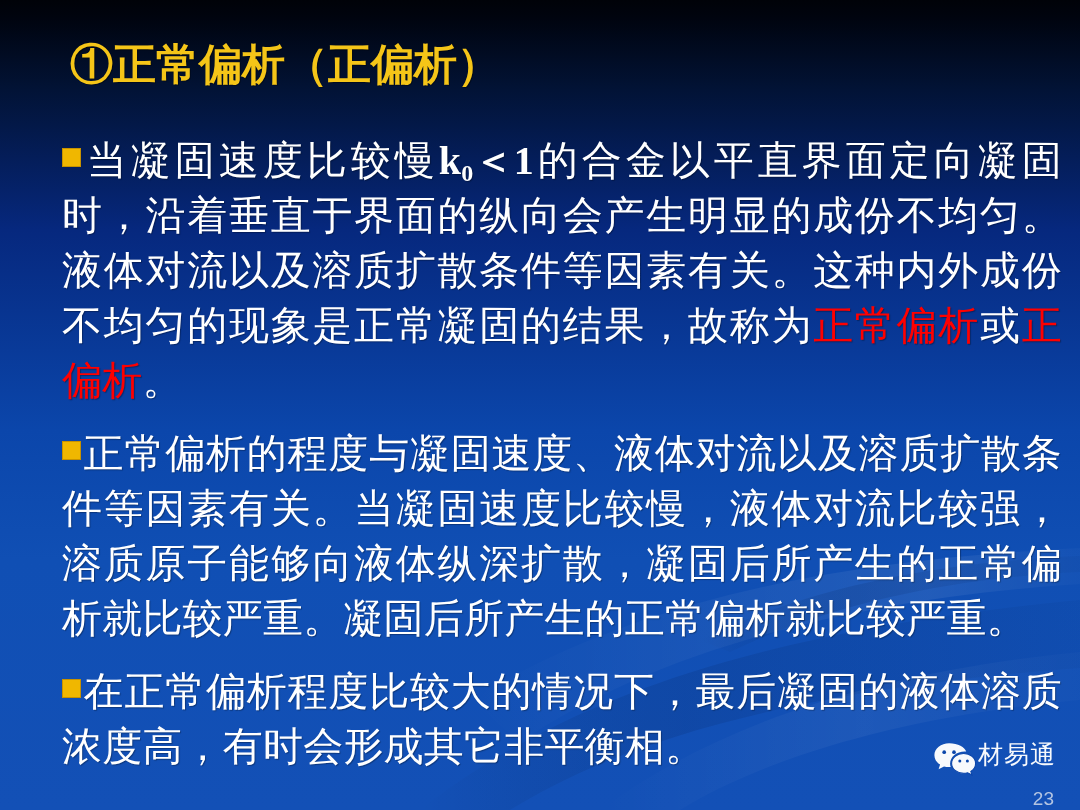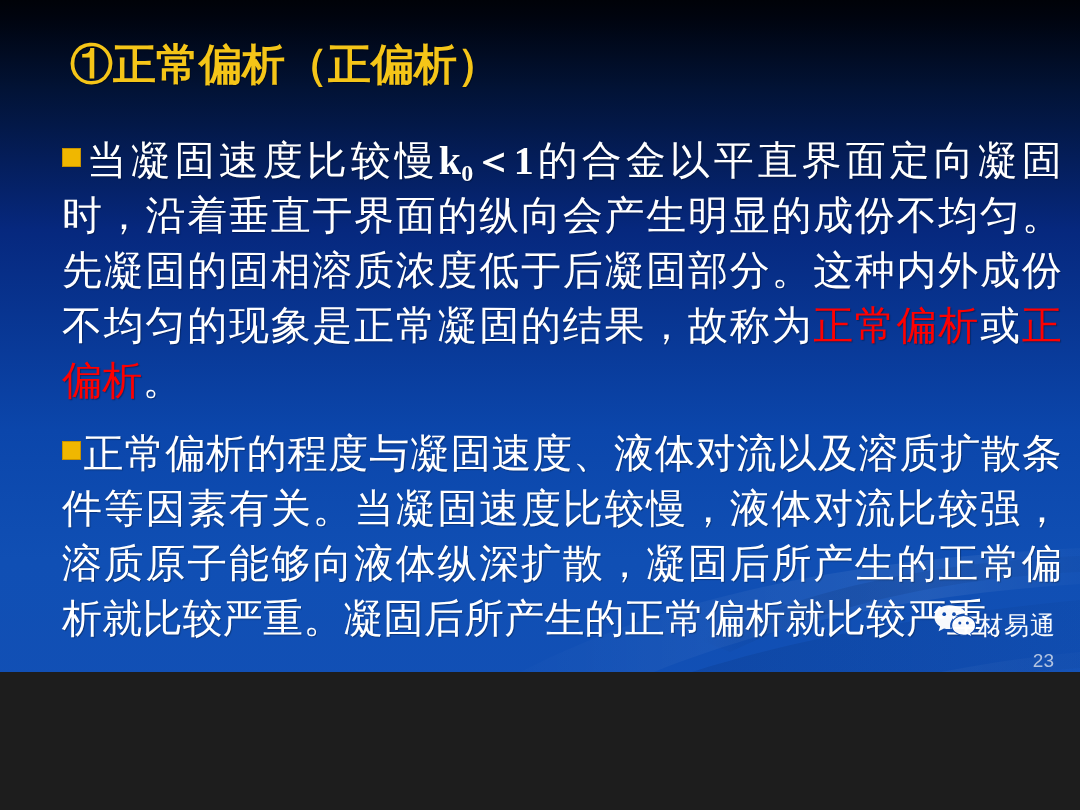--- a/index.html
+++ b/index.html
@@ -4,21 +4,21 @@
 <title>Slide</title>
 <style>
   html, body {
     margin: 0;
     padding: 0;
     background: #1d1d1d;
   }
   #slide {
     position: relative;
     width: 1080px;
-    height: 672px;
+    height: 810px;
     overflow: hidden;
     font-family: "Liberation Serif", "DejaVu Serif", serif;
     background: linear-gradient(to bottom,
         #000208 0px,
         #00040f 18px,
         #021336 90px,
         #06287e 230px,
         #0b46ab 430px,
         #104fb4 560px,
         #1350b6 810px);
@@ -90,21 +90,21 @@
   #para-1 { margin-bottom: 18px; }
   #para-2 { margin-bottom: 18px; }
   #para-3 { margin-bottom: 0; }
 
   
   .watermark {
     position: absolute;
     right: 24px;
     bottom: 34px;
     display: flex;
-    align-items: flex-end;
+    align-items: flex-start;
     gap: 1px;
     opacity: 0.97;
   }
   .wechat-logo {
     display: block;
     width: 44px;
     height: 34px;
   }
   .watermark-text {
     color: #ffffff;
@@ -153,27 +153,30 @@
     <path d="M470 700 C 640 598, 840 560, 1080 548 L 1080 584 C 860 598, 660 648, 520 742 Z" fill="url(#swoosh-a)"></path>
     <path d="M600 810 C 720 722, 880 672, 1080 652 L 1080 700 C 900 716, 760 760, 680 810 Z" fill="url(#swoosh-c)"></path>
     <path d="M700 640 C 810 586, 940 562, 1080 556 L 1080 572 C 950 578, 830 604, 730 652 Z" fill="url(#swoosh-b)"></path>
   </svg>
 
   <div class="title">①正常偏析（正偏析）</div>
 
   <div class="body-area">
 
     <p class="para" id="para-1">
-      <span class="bullet"></span><span>当凝固速度比较慢</span><span class="latin">k</span><span class="latin sub">0</span><span class="latin">＜1</span><span>的合金以平直界面定向凝固时，沿着垂直于界面的纵向会产生明显的成份不均匀。先凝固的固相溶质浓度低于后凝固部分。这种内外成份不均匀的现象是正常凝固的结果，故称为</span><span class="hl-red">正常偏析</span><span>或</span><span class="hl-red">正偏析</span><span>。</span>
+      <span class="bullet"></span><span>当凝固速度比较慢</span><span class="latin">k</span><span class="latin sub">0</span><span class="latin">＜1</span><span>的合金以平直界面定向凝固时，沿着垂直于界面的纵向会产生明显的成份不均匀。液体对流以及溶质扩散条件等因素有关。这种内外成份不均匀的现象是正常凝固的结果，故称为</span><span class="hl-red">正常偏析</span><span>或</span><span class="hl-red">正偏析</span><span>。</span>
     </p>
 
     <p class="para" id="para-2">
       <span class="bullet"></span><span>正常偏析的程度与凝固速度、液体对流以及溶质扩散条件等因素有关。当凝固速度比较慢，液体对流比较强，溶质原子能够向液体纵深扩散，凝固后所产生的正常偏析就比较严重。凝固后所产生的正常偏析就比较严重。</span>
     </p>
 
+    <p class="para" id="para-3">
+      <span class="bullet"></span><span>在正常偏析程度比较大的情况下，最后凝固的液体溶质浓度高，有时会形成其它非平衡相。</span>
+    </p>
 
   </div>
 
   <div class="page-number">23</div>
 
   <div class="watermark">
     <svg class="wechat-logo" viewBox="0 0 44 34" aria-hidden="true">
 
       <path d="M16.2 1.2C8.0 1.2 1.4 6.6 1.4 13.2c0 3.8 2.2 7.2 5.7 9.4l-1.5 4.6 5.4-2.8c1.6.4 3.3.7 5.2.7.5 0 1 0 1.5-.05-.4-1.1-.6-2.2-.6-3.4 0-6.7 6.5-12.1 14.6-12.1.5 0 1.0.02 1.5.07C32.0 5.0 24.8 1.2 16.2 1.2z" fill="#ffffff"></path>
       <circle cx="11.2" cy="10.2" r="1.85" fill="#0b46ab"></circle>

